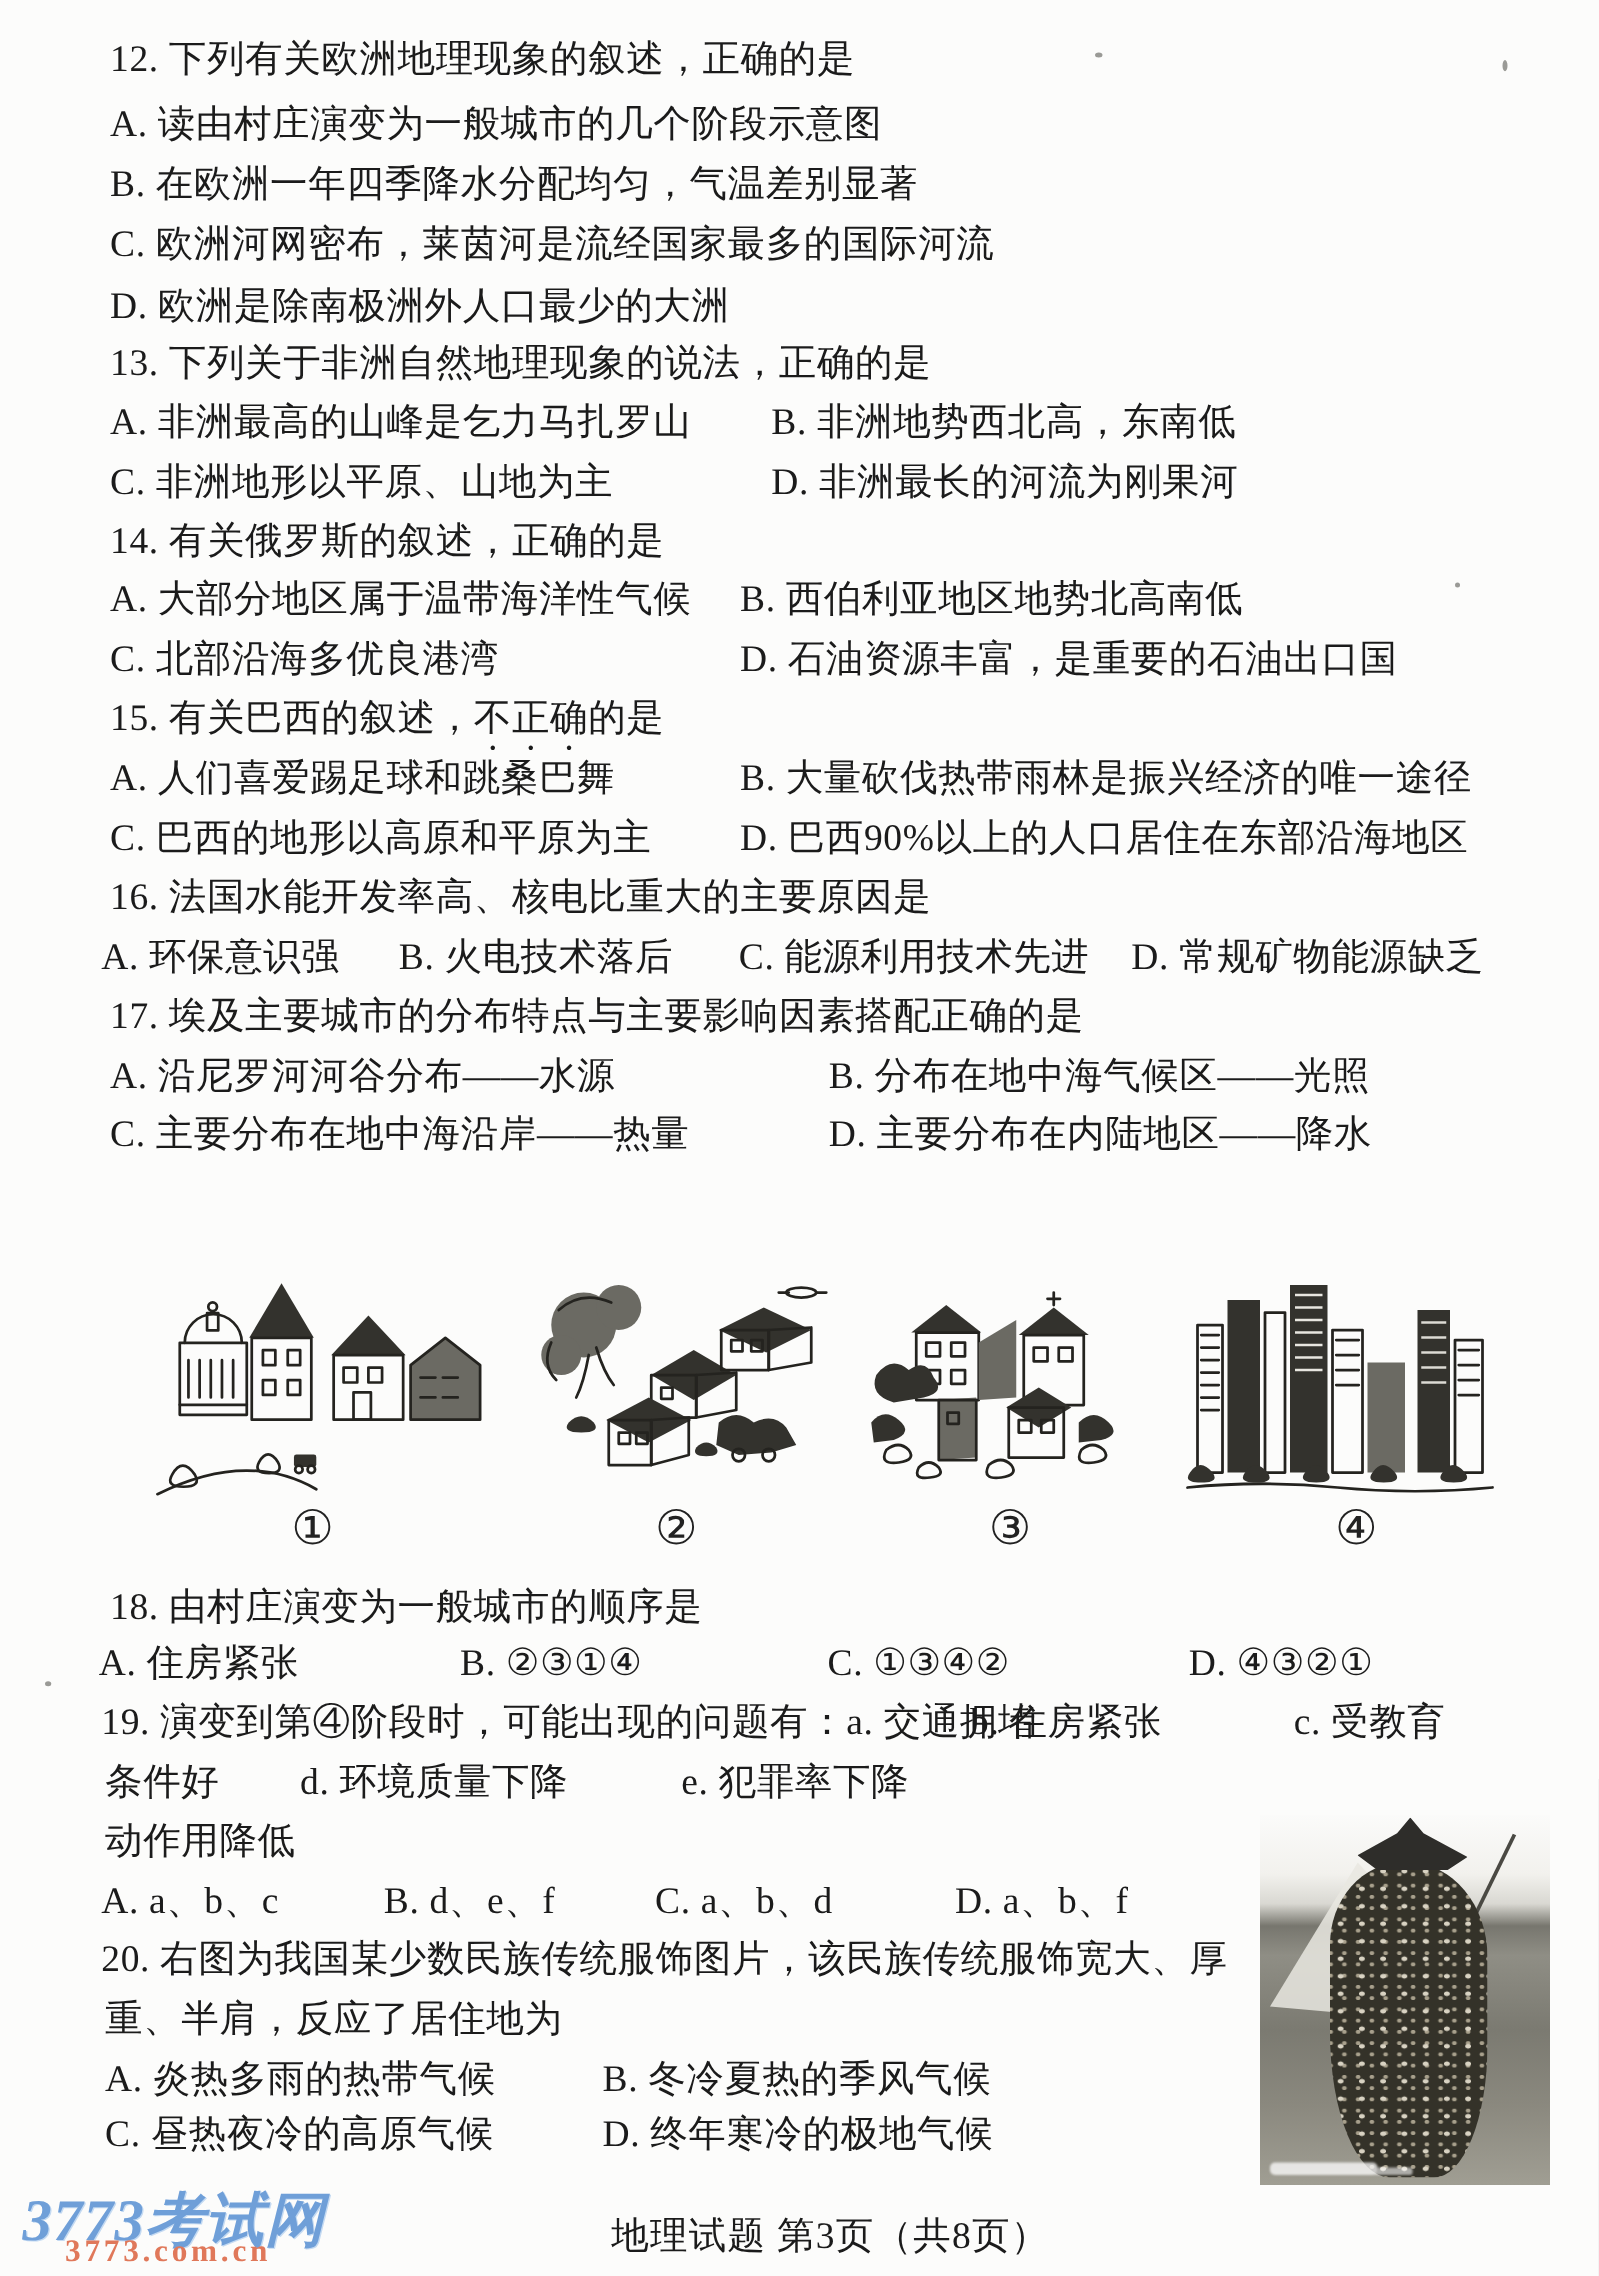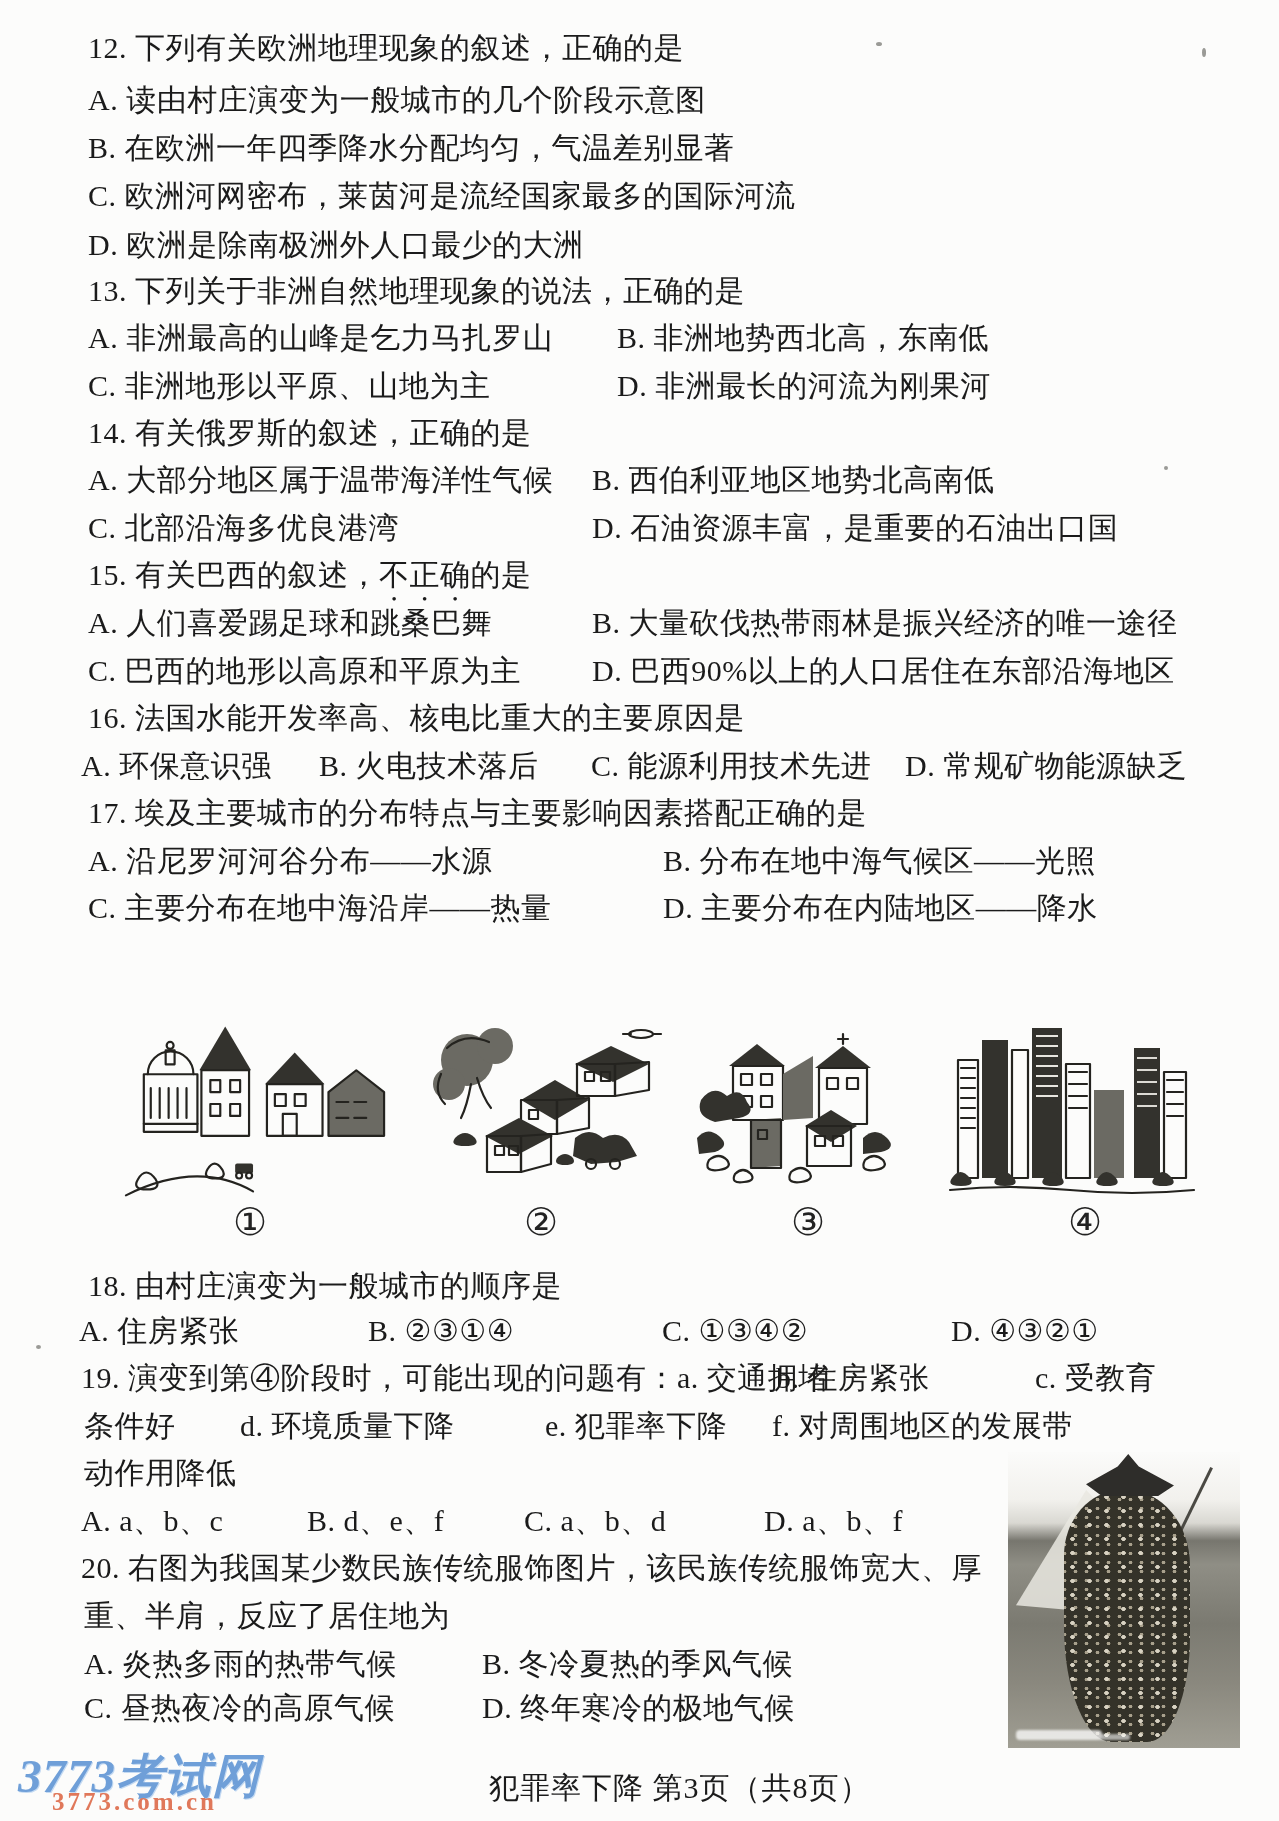--- a/index.html
+++ b/index.html
@@ -272,21 +272,20 @@
   <div class="t" style="left:368px;top:1313px">B. ②③①④</div>
   <div class="t" style="left:662px;top:1313px">C. ①③④②</div>
   <div class="t" style="left:951px;top:1313px">D. ④③②①</div>
 
   <div class="t" style="left:81px;top:1360px">19. 演变到第④阶段时，可能出现的问题有：a. 交通拥堵</div>
   <div class="t" style="left:776px;top:1360px">b. 住房紧张</div>
   <div class="t" style="left:1035px;top:1360px">c. 受教育</div>
   <div class="t" style="left:84px;top:1408px">条件好</div>
   <div class="t" style="left:240px;top:1408px">d. 环境质量下降</div>
   <div class="t" style="left:545px;top:1408px">e. 犯罪率下降</div>
-  <div class="t" style="left:772px;top:1408px">f. 对周围地区的发展带</div>
   <div class="t" style="left:84px;top:1455px">动作用降低</div>
 
   <div class="t" style="left:81px;top:1503px">A. a、b、c</div>
   <div class="t" style="left:307px;top:1503px">B. d、e、f</div>
   <div class="t" style="left:524px;top:1503px">C. a、b、d</div>
   <div class="t" style="left:764px;top:1503px">D. a、b、f</div>
 
   <div class="t" style="left:81px;top:1550px">20. 右图为我国某少数民族传统服饰图片，该民族传统服饰宽大、厚</div>
   <div class="t" style="left:84px;top:1598px">重、半肩，反应了居住地为</div>
   <div class="t" style="left:84px;top:1646px">A. 炎热多雨的热带气候</div>
@@ -295,21 +294,21 @@
   <div class="t" style="left:482px;top:1690px">D. 终年寒冷的极地气候</div>
 
   <div class="photo">
     <div class="cloth"></div>
     <div class="stick"></div>
     <div class="body"></div>
     <div class="hat"></div>
     <div class="mark"></div>
   </div>
 
-  <div class="footer" style="left:489px;top:1768px">犯罪率下降 第3页（共8页）</div>
+  <div class="footer" style="left:489px;top:1768px">地理试题 第3页（共8页）</div>
 
   <div class="wm1" style="left:18px;top:1745px">3773考试网</div>
   <div class="wm2" style="left:52px;top:1788px">3773.com.cn</div>
 
   <div class="speck" style="left:876px;top:42px;width:6px;height:4px"></div>
   <div class="speck" style="left:1202px;top:48px;width:4px;height:9px"></div>
   <div class="speck" style="left:1164px;top:466px;width:4px;height:4px"></div>
   <div class="speck" style="left:36px;top:1345px;width:5px;height:4px"></div>
 
 </div>

